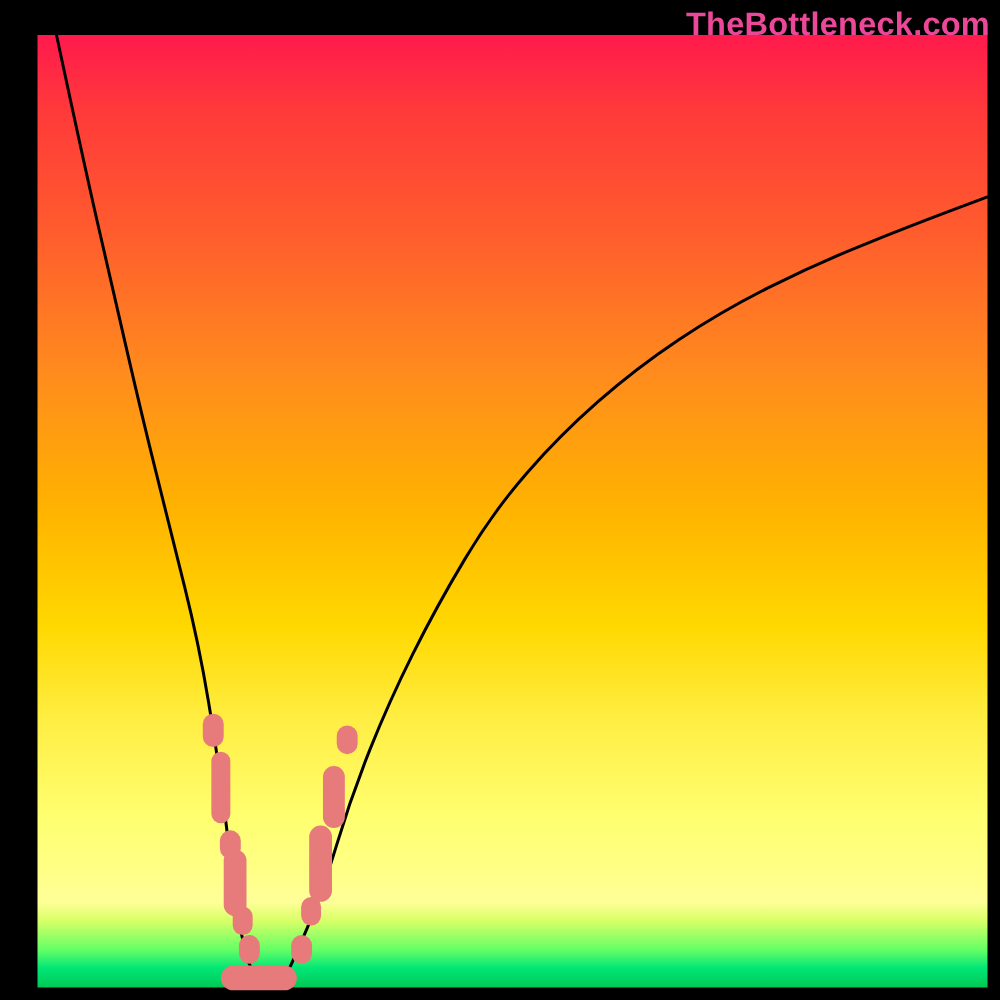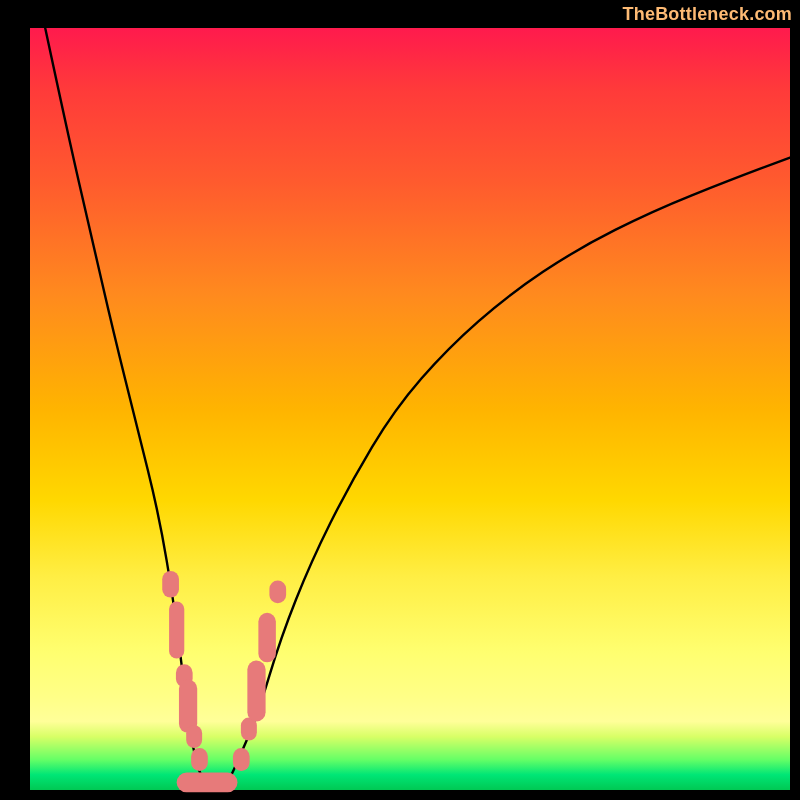--- a/index.html
+++ b/index.html
@@ -38,23 +38,23 @@
       #d8ff66 93%,
       #66ff66 96%,
       #00e676 98%,
       #00c853 100%
     );
   }
   .watermark {
     position: absolute;
     top: 4px;
     right: 8px;
-    font-size: 18px;
+    font-size: 26px;
     font-weight: 600;
-    color: #fdba74;
+    color: #ec4899;
     letter-spacing: 0.2px;
     user-select: none;
   }
   svg.curve {
     position: absolute;
     left: 30px;
     top: 28px;
     width: 760px;
     height: 762px;
     overflow: visible;

